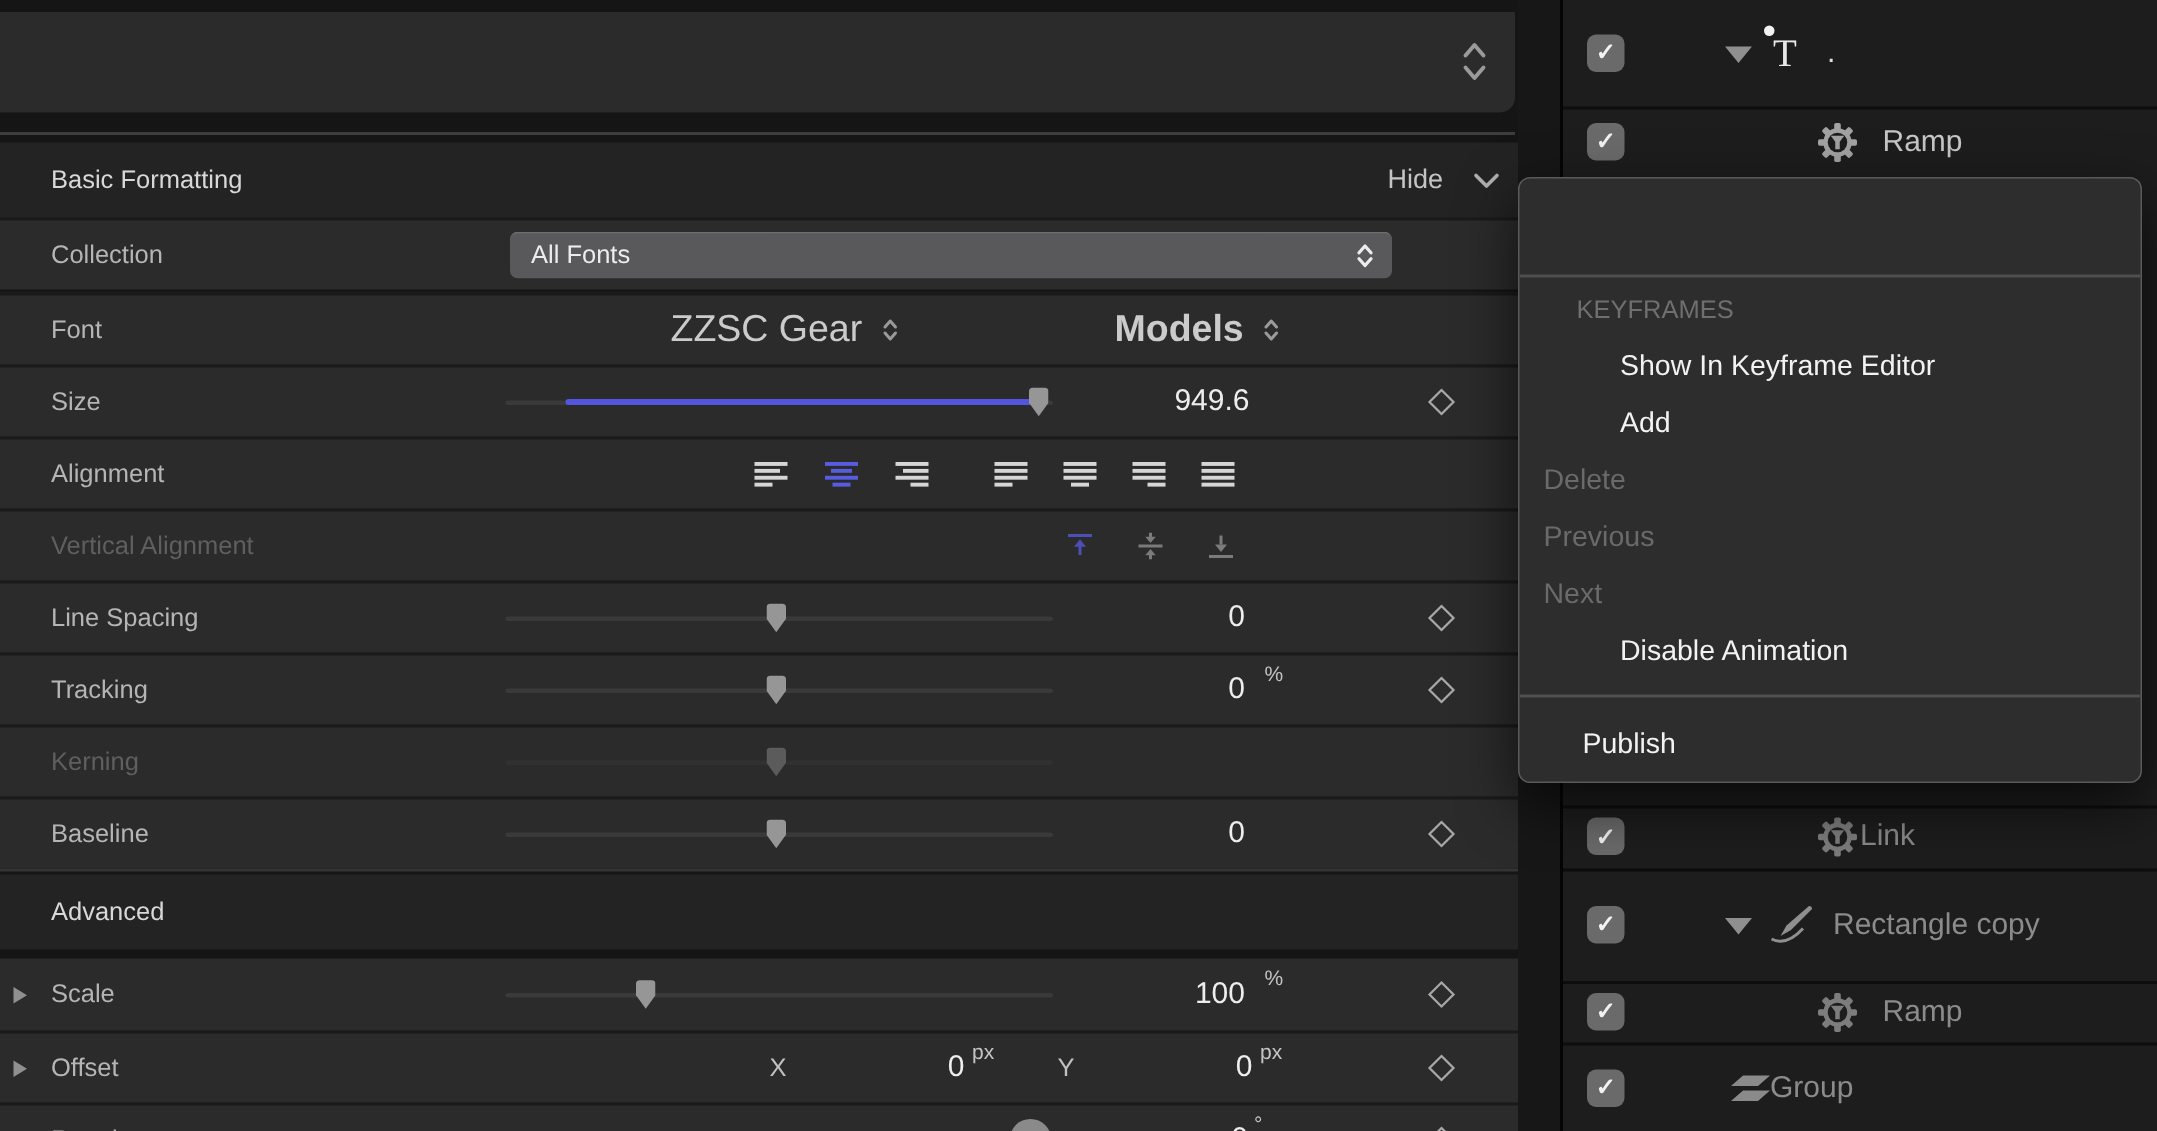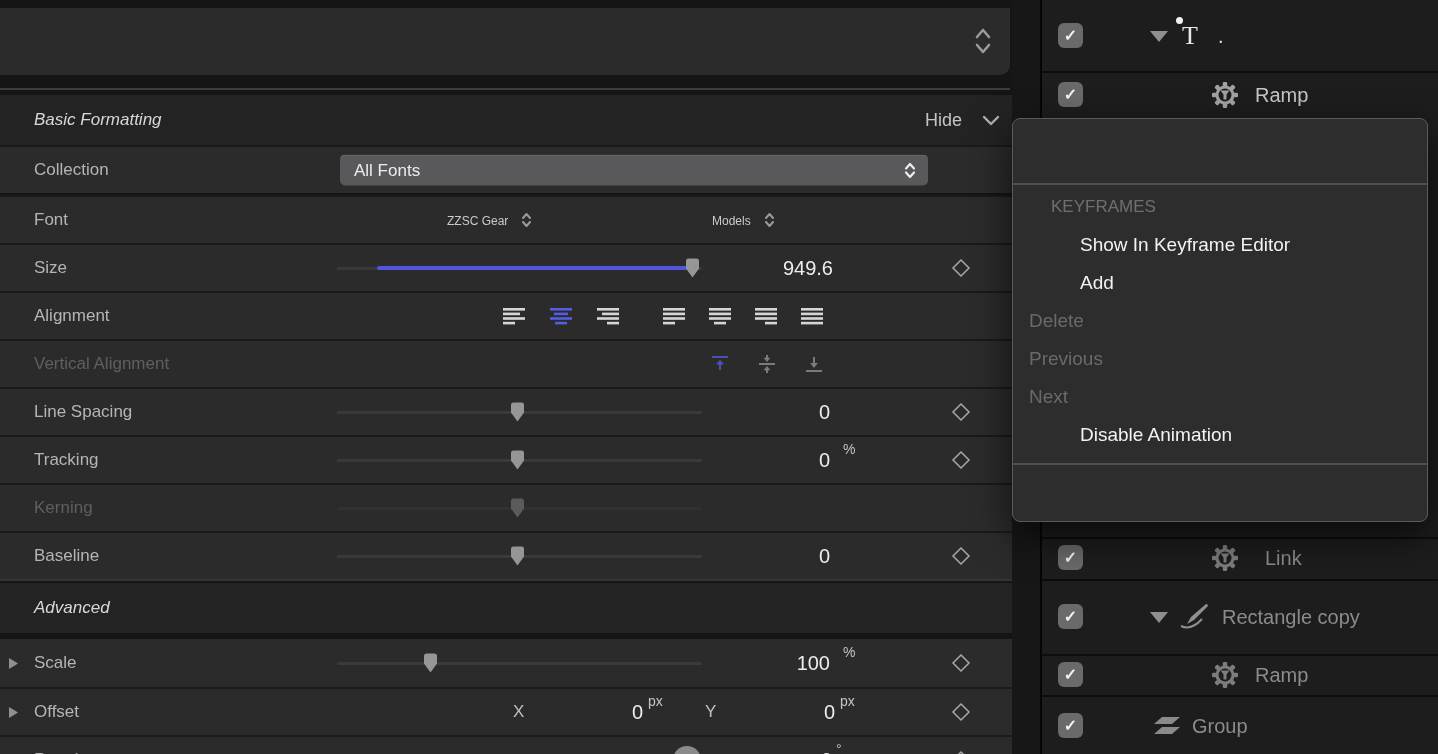--- a/index.html
+++ b/index.html
@@ -13,37 +13,37 @@
                   background:#2b2b2b; border-radius:0 0 10px 0; }
   #style-title { position:absolute; left:10px; top:12px; font-size:40px; letter-spacing:1px;
                  color:#343434;
                  text-shadow:-1px -1px 0 #c9c9c9, 1px -1px 0 #c9c9c9, -1px 1px 0 #c9c9c9, 1px 1px 0 #c9c9c9; }
   #header-divider { position:absolute; left:0; top:88px; width:1010px; height:2px; background:#3d3d3d; }
 
   .prow { position:absolute; left:0; width:1012px; background:#2b2b2b; border-top:2px solid #1a1a1a; }
   .srow { position:absolute; left:0; width:1012px; background:#232323; }
   .rowlabel { position:absolute; left:34px; top:50%; transform:translateY(-50%);
               font-size:17px; color:#b5b5b5; white-space:nowrap; }
-  .srow .rowlabel { color:#d8d8d8; font-weight:500;font-style:italic; }
+  .srow .rowlabel { color:#d8d8d8; font-weight:500; }
   .dimtext { color:#5f5f5f !important; }
 
   .track { position:absolute; left:337px; top:50%; margin-top:-1px; width:365px; height:3px;
            background:#3a3a3a; border-radius:2px; }
   .fill  { position:absolute; top:50%; margin-top:-2px; height:4px; background:#5355de; border-radius:2px; }
   .handle { position:absolute; top:50%; margin-top:-10px; width:15px; height:20px; background:#969696;
             clip-path:path('M1 3 Q1 0.5 3.5 0.5 L11.5 0.5 Q14 0.5 14 3 L14 10.5 L7.5 19.5 L1 10.5 Z'); }
   .kf-diamond { position:absolute; left:951px; top:50%; margin-top:-10px; }
   .val { position:absolute; top:50%; transform:translateY(-50%); font-size:20px; color:#ededed;
          text-align:right; white-space:nowrap; }
   .unit { position:absolute; top:50%; transform:translateY(-120%); font-size:14px; color:#c4c4c4; }
   .disc { position:absolute; left:8px; top:50%; margin-top:-6px; }
   .dim { opacity:.45; }
 
   .popup-inline { position:absolute; top:50%; transform:translateY(-50%); display:flex;
-                  align-items:center; gap:12px; font-size:12px; color:#cbcbcb; }
+                  align-items:center; gap:12px; font-size:25px; color:#cbcbcb; }
   #collection-dropdown { position:absolute; left:340px; top:50%; transform:translateY(-50%);
                          width:588px; height:31px; background:#59595b; border-radius:5px;
                          border-top:1px solid #6e6e6e; display:flex; align-items:center; }
   #collection-dropdown .dd-text { font-size:17px; color:#ececec; margin-left:14px; flex:1; }
   #collection-dropdown .dd-chev { margin-right:10px; }
 
   .iconrow { position:absolute; top:50%; transform:translateY(-50%); display:flex; }
 
   
   #right-panel { position:absolute; left:1040px; top:0; width:398px; height:754px;
@@ -108,21 +108,21 @@
 
   <div class="prow" style="top:195px; height:48px;">
     <span class="rowlabel">Font</span>
     <div class="popup-inline" style="left:447px;">
       <span>ZZSC Gear</span>
       <svg width="13" height="17">
         <path d="M3 6.5 L6.5 2.5 L10 6.5" stroke="#9a9a9a" stroke-width="2" fill="none" stroke-linecap="round" stroke-linejoin="round"></path>
         <path d="M3 10.5 L6.5 14.5 L10 10.5" stroke="#9a9a9a" stroke-width="2" fill="none" stroke-linecap="round" stroke-linejoin="round"></path>
       </svg>
     </div>
-    <div class="popup-inline" style="left:712px;">
+    <div class="popup-inline" style="left:743px;font-weight:bold;">
       <span>Models</span>
       <svg width="13" height="17">
         <path d="M3 6.5 L6.5 2.5 L10 6.5" stroke="#9a9a9a" stroke-width="2" fill="none" stroke-linecap="round" stroke-linejoin="round"></path>
         <path d="M3 10.5 L6.5 14.5 L10 10.5" stroke="#9a9a9a" stroke-width="2" fill="none" stroke-linecap="round" stroke-linejoin="round"></path>
       </svg>
     </div>
   </div>
 
   <div class="prow" style="top:243px; height:48px;">
     <span class="rowlabel">Size</span>
@@ -393,21 +393,21 @@
             <rect x="-2.2" y="-13" width="4.4" height="5" rx="1.2"></rect>
           </g>
         <g transform="rotate(315)">
             <rect x="-2.2" y="-13" width="4.4" height="5" rx="1.2"></rect>
           </g>
         <circle r="9.5"></circle>
       </g>
       <circle r="6.5" fill="#1d1d1d"></circle>
       <path d="M-4.5 -4.5 L4.5 -4.5 L1.5 -0.5 L1.5 4.5 L-1.5 4.5 L-1.5 -0.5 Z" fill="#7d7d7d"></path>
     </svg>
-    <span class="lname dimname" style="left:223px;">Link</span>
+    <span class="lname dimname" style="left:198px;">Link</span>
   </div>
 
   <div class="lrow" style="top:579px; height:73px;">
     <div class="checkbox">
         <span>✓</span>
       </div>
     <svg class="ltri" style="left:107px;" width="20" height="13">
       <path d="M1 1 L19 1 L10 12 Z" fill="#8f8f8f"></path>
     </svg>
     <svg class="ltri" style="left:136px; margin-top:-14px;" width="32" height="28">
@@ -456,27 +456,28 @@
   </div>
 
   <div class="lrow" style="top:695px; height:59px;">
     <div class="checkbox">
         <span>✓</span>
       </div>
     <svg class="ltri" style="left:110px; margin-top:-10px;" width="30" height="20">
       <path d="M10 1 L28 1 L20 8 L2 8 Z" fill="#8a8a8a"></path>
       <path d="M10 11 L28 11 L20 18 L2 18 Z" fill="#8a8a8a"></path>
     </svg>
-    <span class="lname dimname" style="left:150px;">Group</span>
+    <span class="lname dimname" style="left:138px;">Group</span>
   </div>
 </div>
 
 <div id="context-menu">
   <div class="menu-sep" style="top:64px;"></div>
   <div class="menu-label" style="top:69px;">KEYFRAMES</div>
   <div class="menu-item" style="top:107px;">Show In Keyframe Editor</div>
   <div class="menu-item" style="top:145px;">Add</div>
   <div class="menu-item menu-disabled" style="top:183px;">Delete</div>
   <div class="menu-item menu-disabled" style="top:221px;">Previous</div>
   <div class="menu-item menu-disabled" style="top:259px;">Next</div>
   <div class="menu-item" style="top:297px;">Disable Animation</div>
   <div class="menu-sep" style="top:344px;"></div>
+  <div class="menu-item" style="top:359px; padding-left:38px;">Publish</div>
 </div>
 
 </body></html>

